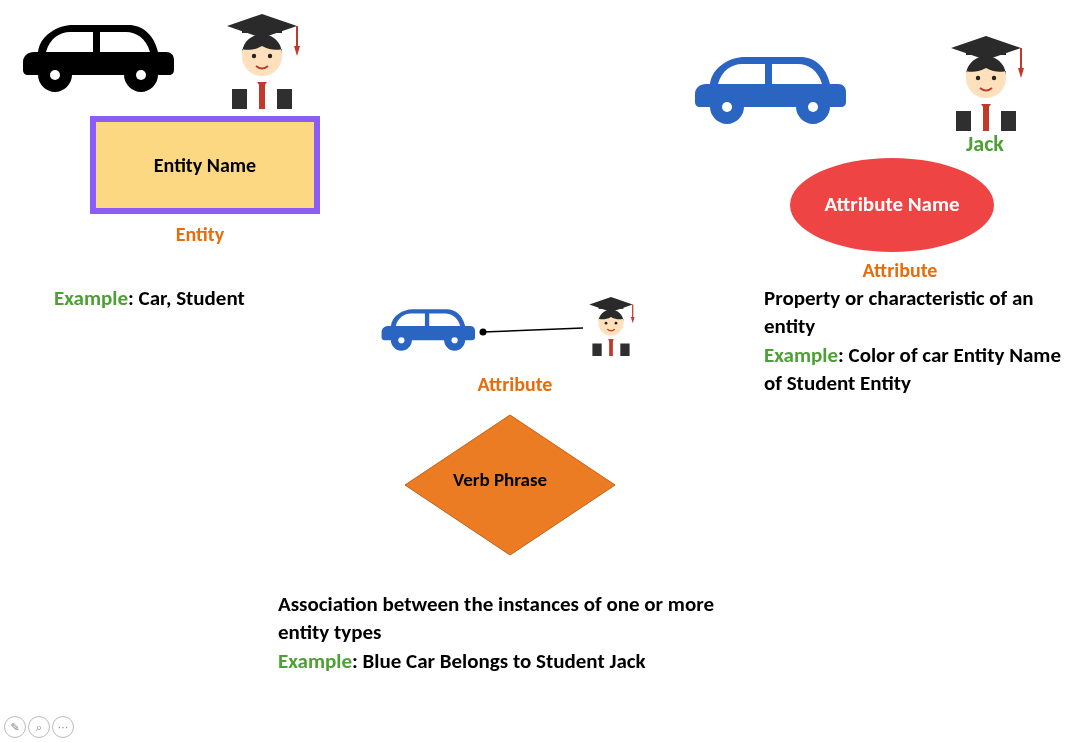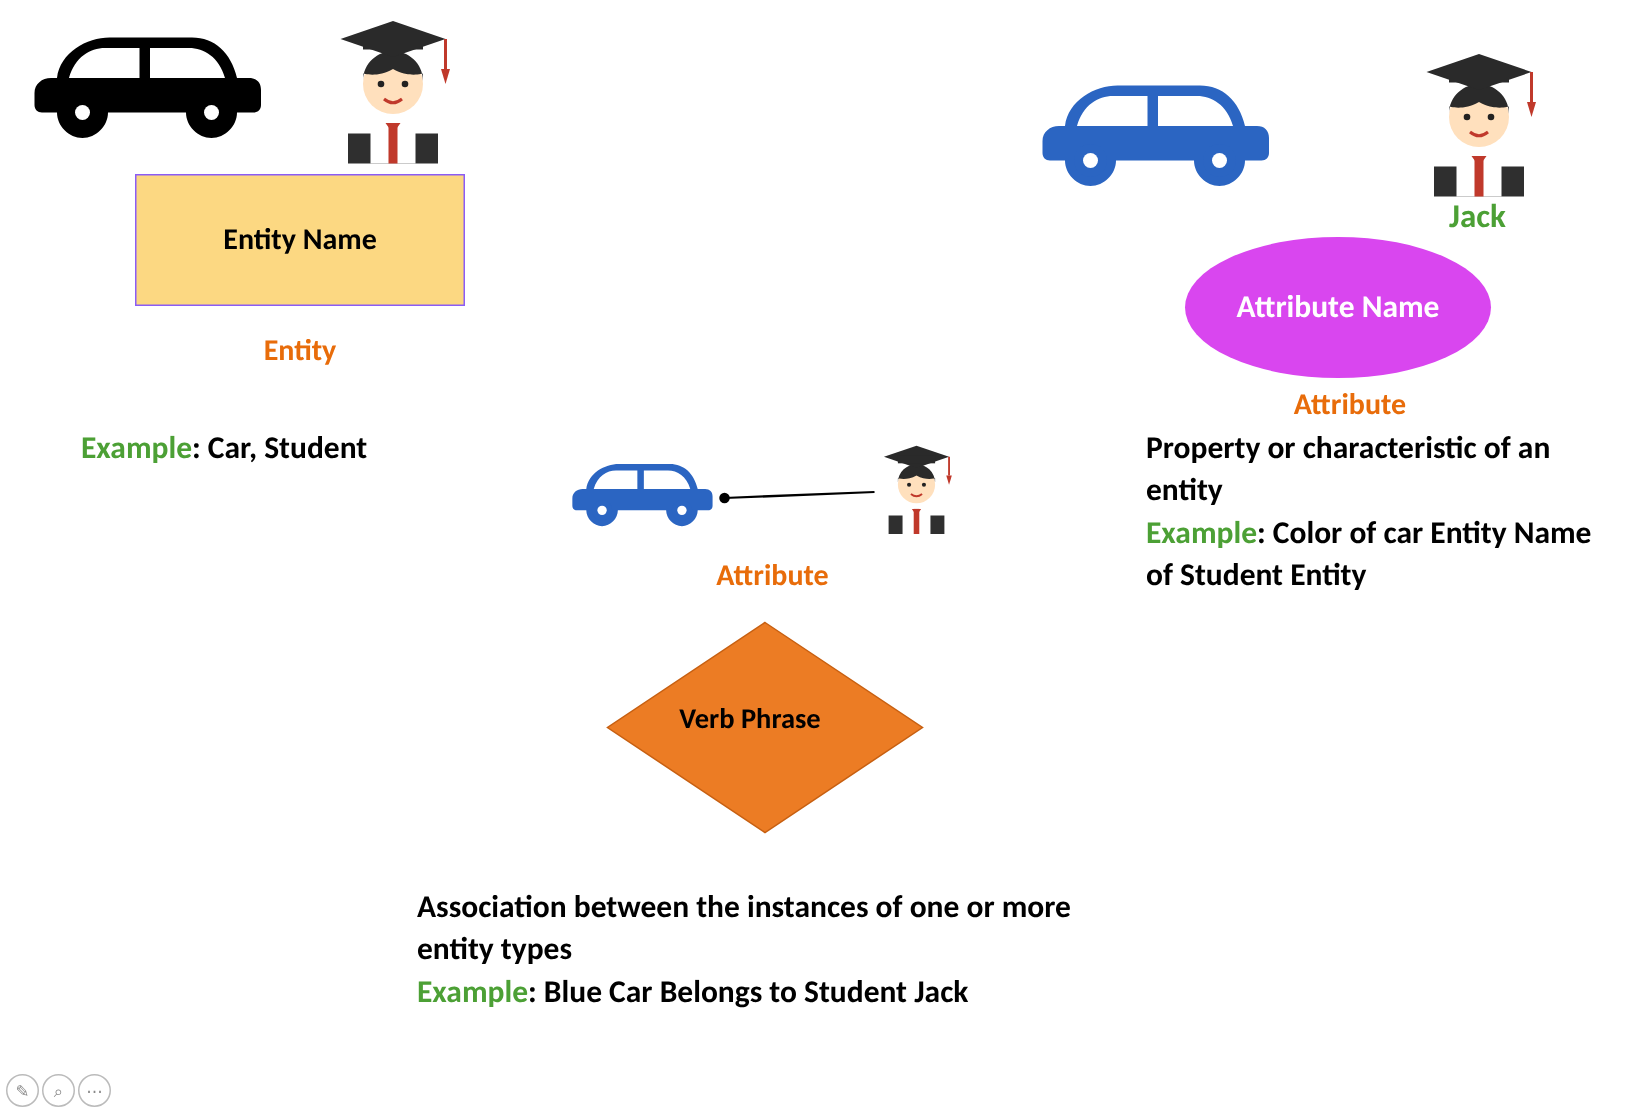--- a/index.html
+++ b/index.html
@@ -8,21 +8,21 @@
   width: 1084px;
   height: 742px;
   font-family: Calibri, Arial, sans-serif;
   position: relative;
   background: #fff;
   overflow: hidden;
 }
 .abs { position: absolute; }
 .entity-box {
   background: #fcd882;
-  border: 1px solid #8b5cf6;
+  border: 6px solid #8b5cf6;
   display: flex;
   align-items: center;
   justify-content: center;
   font-weight: bold;
   font-size: 20px;
 }
 .label-orange {
   color: #e86c0a;
   font-weight: bold;
   font-size: 20px;
@@ -37,21 +37,21 @@
   font-size: 21px;
   color: #000;
   font-weight: 600;
   line-height: 1.35;
 }
 .example-word {
   color: #4ca035;
   font-weight: bold;
 }
 .oval {
-  background: #d946ef;
+  background: #ef4444;
   border-radius: 50%;
   display: flex;
   align-items: center;
   justify-content: center;
   color: #fff;
   font-weight: bold;
   font-size: 21px;
   text-align: center;
   line-height: 1.2;
 }

